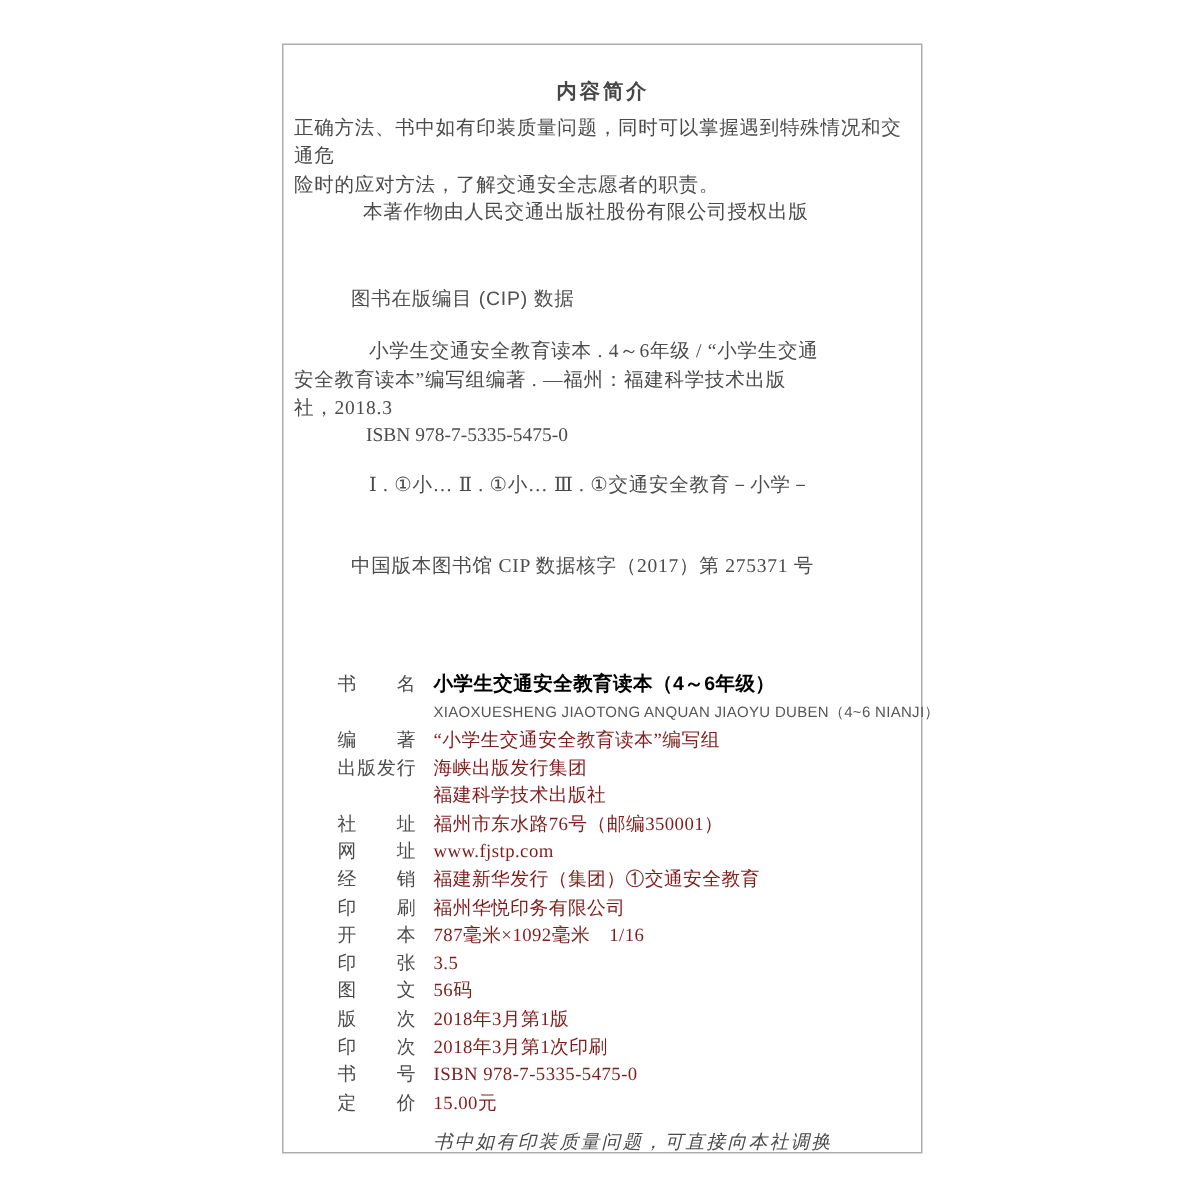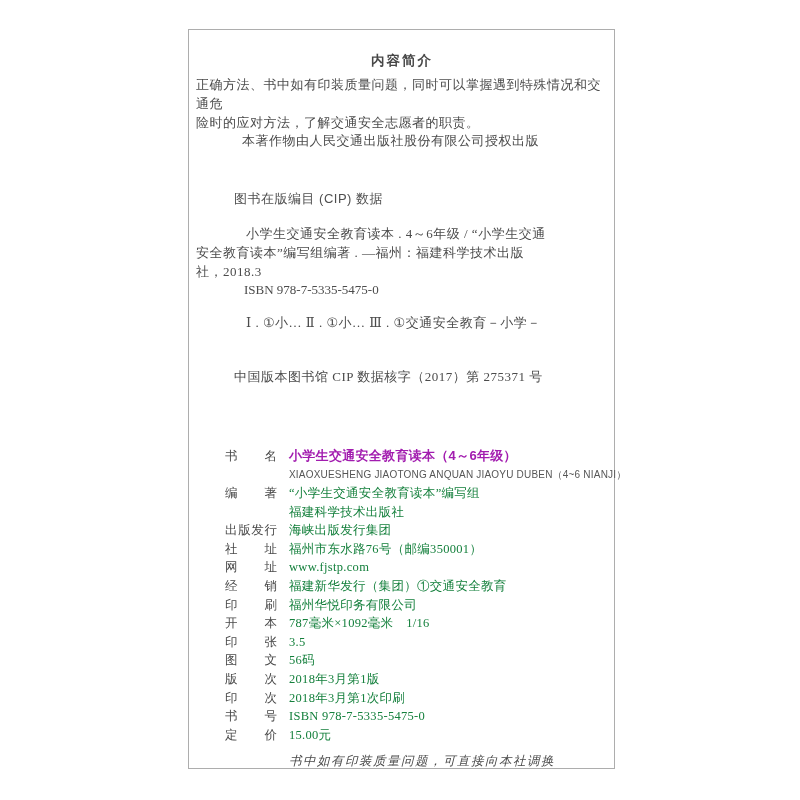--- a/index.html
+++ b/index.html
@@ -30,23 +30,23 @@
   .class-lines { top:283px; font-size:13px; line-height:20px; letter-spacing:0.5px; }
   .registry    { top:338px; padding-left:38px; font-size:13px; letter-spacing:0.5px; }
 
   
   .colophon { top:417px; left:36px; right:6px; }
   .c-row { display:flex; align-items:center; height:18.6px; }
   .c-lbl { display:inline-block; width:52px; flex:0 0 52px; margin-right:12px;
            font-family:"Liberation Sans","DejaVu Sans",sans-serif;
            font-size:12.5px; color:#4a4a4a;
            text-align:justify; text-align-last:justify; }
-  .c-val { font-size:12.5px; color:#15803d; letter-spacing:0.3px; white-space:nowrap; }
+  .c-val { font-size:12.5px; color:#7f1d1d; letter-spacing:0.3px; white-space:nowrap; }
   .c-val.booktitle { font-family:"Liberation Sans","DejaVu Sans",sans-serif;
-                     font-weight:bold; font-size:13px; color:#a21caf; }
+                     font-weight:bold; font-size:13px; color:#000000; }
   .c-row.pinyin-row .c-val { font-family:"Liberation Sans","DejaVu Sans",sans-serif;
                              font-size:10px; color:#565656; letter-spacing:0.2px; }
   .note-row { height:21px; display:flex; align-items:center; }
   .note { margin-left:64px; font-style:italic; font-size:12.5px; letter-spacing:1.5px;
           color:#4a4a4a;margin-top:12px; }
 </style>
 </head>
 <body>
 
 <div class="page">
@@ -87,27 +87,27 @@
         <span class="c-lbl"></span>
         <span class="c-val">XIAOXUESHENG JIAOTONG ANQUAN JIAOYU DUBEN（4~6 NIANJI）</span>
       </div>
 
       <div class="c-row">
         <span class="c-lbl">编著</span>
         <span class="c-val">“小学生交通安全教育读本”编写组</span>
       </div>
 
       <div class="c-row">
-        <span class="c-lbl"></span>
-        <span class="c-val">福建科学技术出版社</span>
+        <span class="c-lbl">出版发行</span>
+        <span class="c-val">海峡出版发行集团</span>
       </div>
 
       <div class="c-row">
-        <span class="c-lbl">出版发行</span>
-        <span class="c-val">海峡出版发行集团</span>
+        <span class="c-lbl"></span>
+        <span class="c-val">福建科学技术出版社</span>
       </div>
 
       <div class="c-row">
         <span class="c-lbl">社址</span>
         <span class="c-val">福州市东水路76号（邮编350001）</span>
       </div>
 
       <div class="c-row">
         <span class="c-lbl">网址</span>
         <span class="c-val">www.fjstp.com</span>

